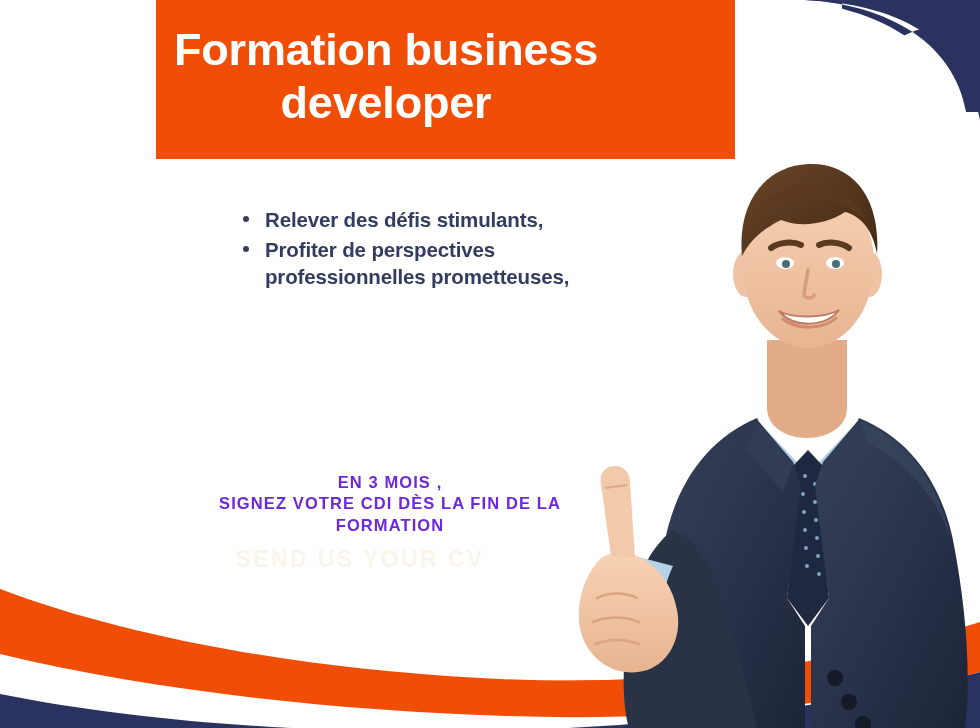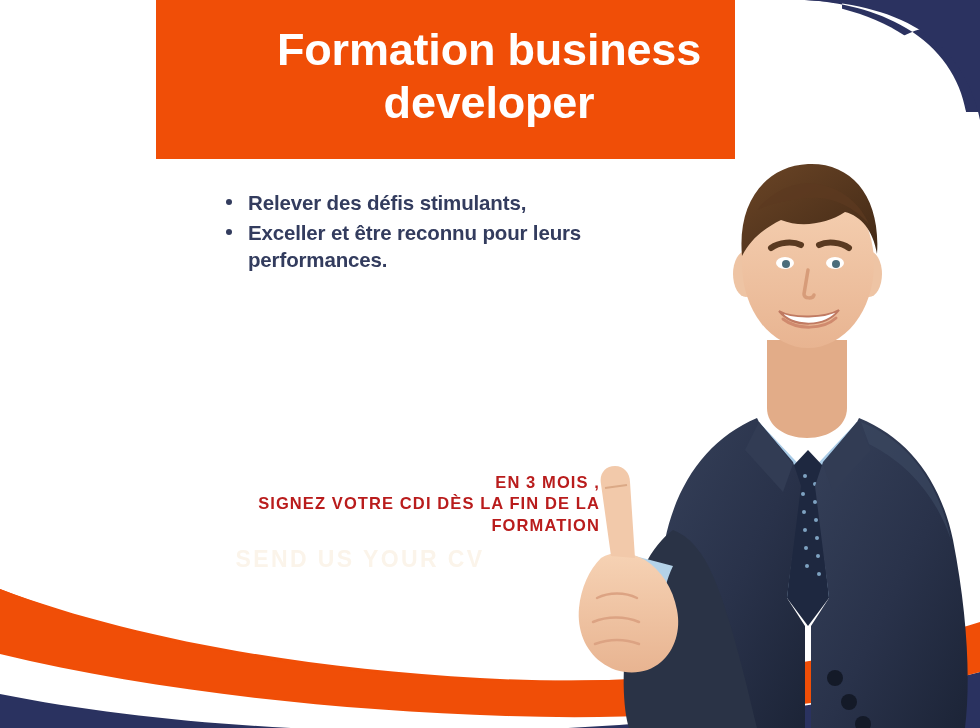--- a/index.html
+++ b/index.html
@@ -27,41 +27,41 @@
   
   #title-banner{
     position:absolute;
     left:156px;
     top:0px;
     width:579px;
     height:159px;
     background:#F04E07;
     display:flex;
     align-items:center;
-    justify-content:flex-end;
+    justify-content:flex-start;
     box-sizing:border-box;
-    padding:4px 34px 10px 18px;
+    padding:4px 18px 10px 18px;
   }
   #title-banner .title-text{
     color:#ffffff;
     font-size:45px;
     line-height:1.17;
     font-weight:bold;
     text-align:center;
     letter-spacing:-0.2px;
     white-space:pre-line;
   }
 
   
   #benefits-list{
     position:absolute;
     left:218px;
     top:189px;
     width:400px;
-    margin:0;
+    margin:17px;
     padding:0;
     list-style:none;
   }
   #benefits-list li{
     position:relative;
     color:#333C5E;
     font-size:20.5px;
     font-weight:bold;
     line-height:1.345;
     padding-left:30px;
@@ -77,22 +77,22 @@
     border-radius:50%;
     background:#333C5E;
   }
 
   
   #promo-text{
     position:absolute;
     left:180px;
     top:472px;
     width:420px;
-    text-align:right;
-    color:#b91c1c;
+    text-align:center;
+    color:#6d28d9;
     font-size:16.5px;
     font-weight:bold;
     line-height:1.3;
     letter-spacing:1.1px;
     white-space:pre-line;
     text-transform:uppercase;
   }
 
   
   #ghost-text{
@@ -154,21 +154,21 @@
 developer</div>
   </div>
 
   <ul id="benefits-list">
     <li>
       <span class="bullet-dot"></span>
       <span>Relever des défis stimulants,</span>
     </li>
     <li>
       <span class="bullet-dot"></span>
-      <span>Exceller et être reconnu pour leurs performances.</span>
+      <span>Profiter de perspectives professionnelles prometteuses,</span>
     </li>
   </ul>
 
   <div id="ghost-text">SEND US YOUR CV</div>
 
   <div id="promo-text">EN 3 MOIS ,
 SiGNEZ VOTRE CDI DÈS LA FiN DE LA
 FORMATiON</div>
 
   <div id="person">

